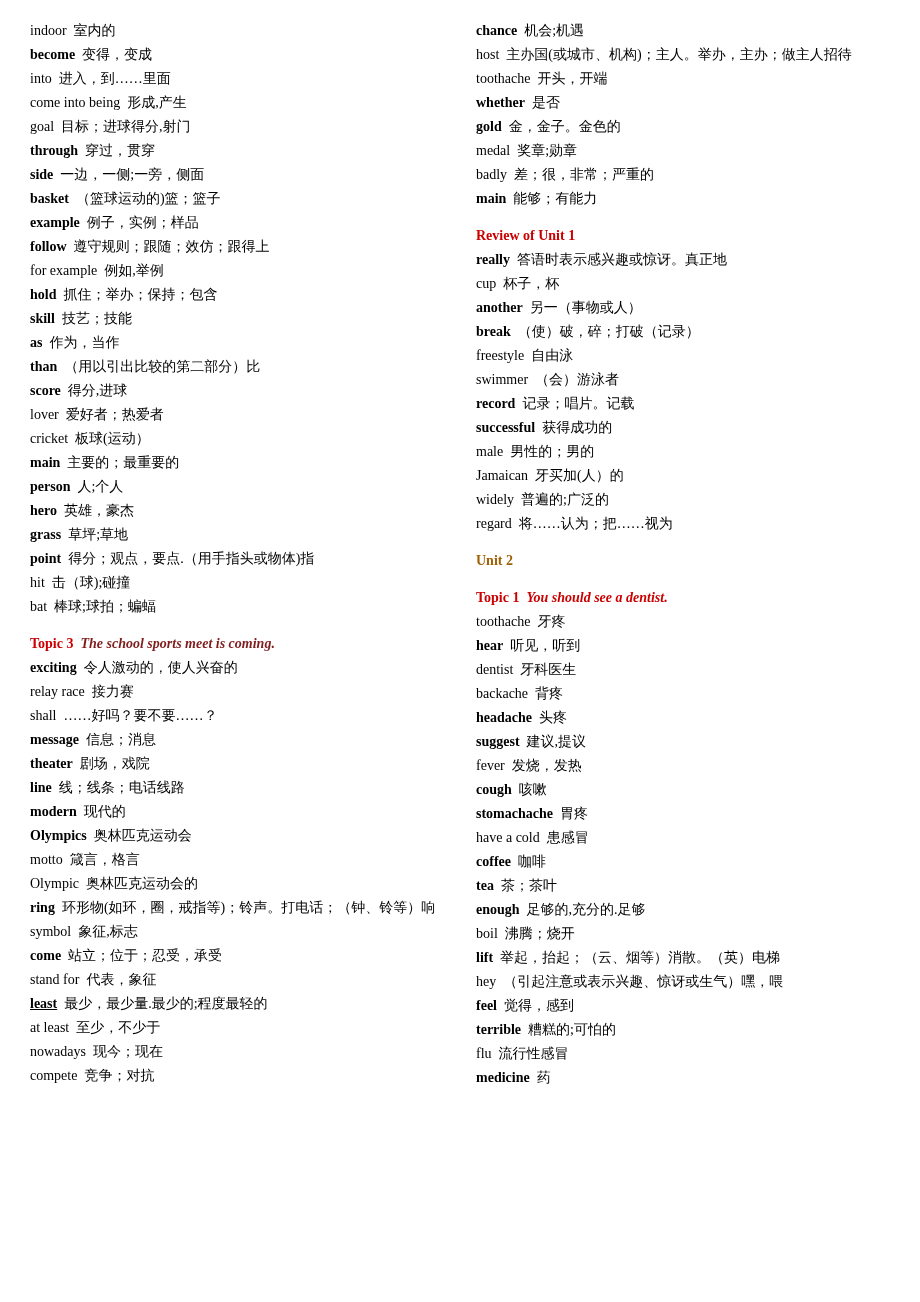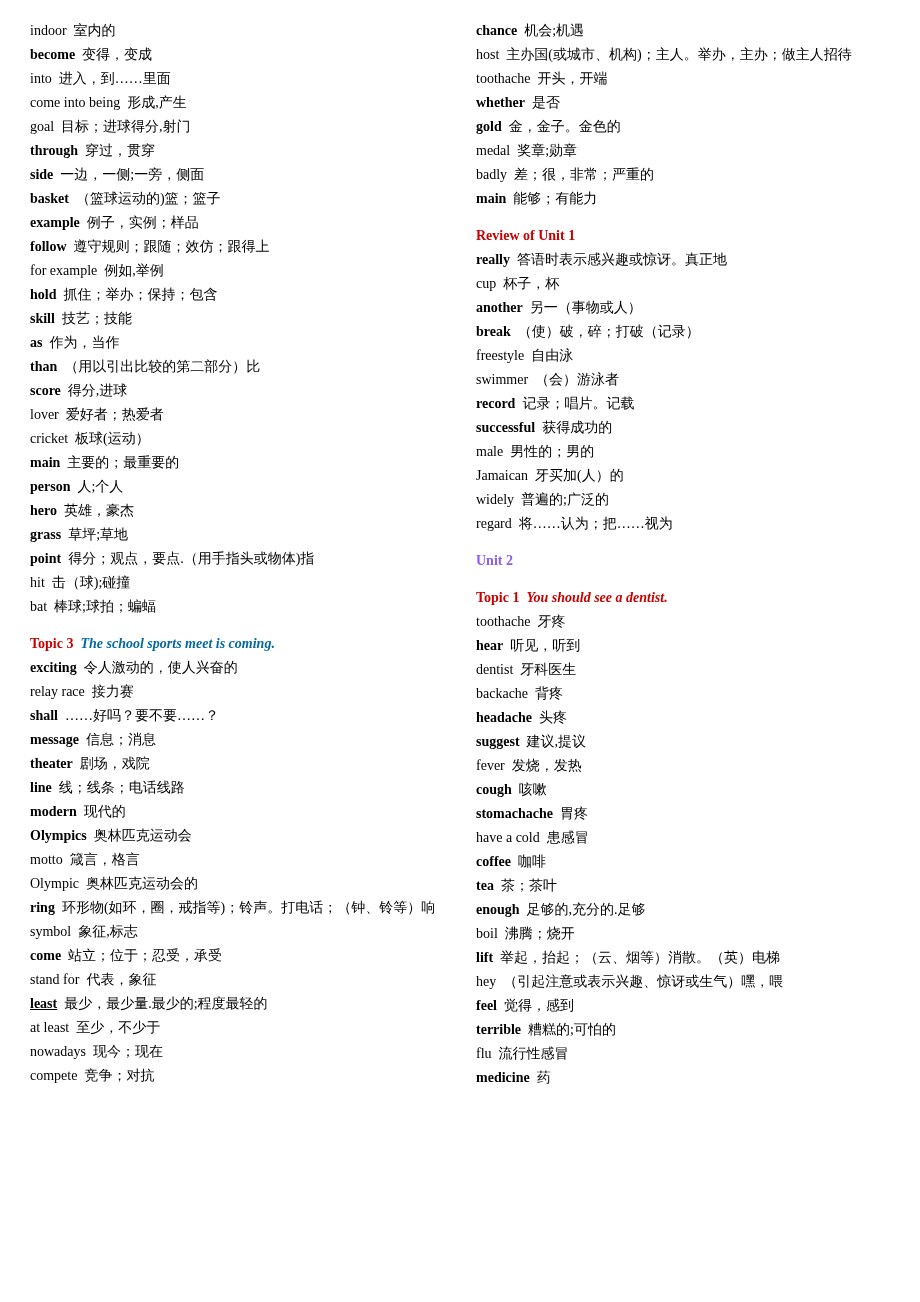--- a/index.html
+++ b/index.html
@@ -54,24 +54,24 @@
       <div class="entry"><span style="font-weight: bold;">score</span><span>&nbsp;&nbsp;得分,进球</span></div>
       <div class="entry"><span>lover</span><span>&nbsp;&nbsp;爱好者；热爱者</span></div>
       <div class="entry"><span>cricket</span><span>&nbsp;&nbsp;板球(运动）</span></div>
       <div class="entry"><span style="font-weight: bold;">main</span><span>&nbsp;&nbsp;主要的；最重要的</span></div>
       <div class="entry"><span style="font-weight: bold;">person</span><span>&nbsp;&nbsp;人;个人</span></div>
       <div class="entry"><span style="font-weight: bold;">hero</span><span>&nbsp;&nbsp;英雄，豪杰</span></div>
       <div class="entry"><span style="font-weight: bold;">grass</span><span>&nbsp;&nbsp;草坪;草地</span></div>
       <div class="entry"><span style="font-weight: bold;">point</span><span>&nbsp;&nbsp;得分；观点，要点.（用手指头或物体)指</span></div>
       <div class="entry"><span>hit</span><span>&nbsp;&nbsp;击（球);碰撞</span></div>
       <div class="entry"><span>bat</span><span>&nbsp;&nbsp;棒球;球拍；蝙蝠</span></div>
-      <div class="entry section-header"><span style="color:#cc0000;font-weight:bold;">Topic 3</span>&nbsp;&nbsp;<span style="color:#0369a1;font-weight:bold;font-style:italic;">The school sports meet is coming.</span></div>
+      <div class="entry section-header"><span style="color:#cc0000;font-weight:bold;">Topic 3</span>&nbsp;&nbsp;<span style="color:#7f1d1d;font-weight:bold;font-style:italic;">The school sports meet is coming.</span></div>
       <div class="entry"><span style="font-weight: bold;">exciting</span><span>&nbsp;&nbsp;令人激动的，使人兴奋的</span></div>
       <div class="entry"><span>relay race</span><span>&nbsp;&nbsp;接力赛</span></div>
-      <div class="entry"><span style="font-weight: bold;">shall</span><span>&nbsp;&nbsp;……好吗？要不要……？</span></div>
+      <div class="entry"><span style="font-weight: normal;">shall</span><span>&nbsp;&nbsp;……好吗？要不要……？</span></div>
       <div class="entry"><span style="font-weight: bold;">message</span><span>&nbsp;&nbsp;信息；消息</span></div>
       <div class="entry"><span style="font-weight: bold;">theater</span><span>&nbsp;&nbsp;剧场，戏院</span></div>
       <div class="entry"><span style="font-weight: bold;">line</span><span>&nbsp;&nbsp;线；线条；电话线路</span></div>
       <div class="entry"><span style="font-weight: bold;">modern</span><span>&nbsp;&nbsp;现代的</span></div>
       <div class="entry"><span style="font-weight: bold;">Olympics</span><span>&nbsp;&nbsp;奥林匹克运动会</span></div>
       <div class="entry"><span>motto</span><span>&nbsp;&nbsp;箴言，格言</span></div>
       <div class="entry"><span>Olympic</span><span>&nbsp;&nbsp;奥林匹克运动会的</span></div>
       <div class="entry"><span style="font-weight: bold;">ring</span><span>&nbsp;&nbsp;环形物(如环，圈，戒指等)；铃声。打电话；（钟、铃等）响</span></div>
       <div class="entry"><span>symbol</span><span>&nbsp;&nbsp;象征,标志</span></div>
       <div class="entry"><span style="font-weight: bold;">come</span><span>&nbsp;&nbsp;站立；位于；忍受，承受</span></div>
@@ -96,21 +96,21 @@
       <div class="entry"><span style="font-weight: bold;">another</span><span>&nbsp;&nbsp;另一（事物或人）</span></div>
       <div class="entry"><span style="font-weight: bold;">break</span><span>&nbsp;&nbsp;（使）破，碎；打破（记录）</span></div>
       <div class="entry"><span>freestyle</span><span>&nbsp;&nbsp;自由泳</span></div>
       <div class="entry"><span>swimmer</span><span>&nbsp;&nbsp;（会）游泳者</span></div>
       <div class="entry"><span style="font-weight: bold;">record</span><span>&nbsp;&nbsp;记录；唱片。记载</span></div>
       <div class="entry"><span style="font-weight: bold;">successful</span><span>&nbsp;&nbsp;获得成功的</span></div>
       <div class="entry"><span>male</span><span>&nbsp;&nbsp;男性的；男的</span></div>
       <div class="entry"><span>Jamaican</span><span>&nbsp;&nbsp;牙买加(人）的</span></div>
       <div class="entry"><span>widely</span><span>&nbsp;&nbsp;普遍的;广泛的</span></div>
       <div class="entry"><span>regard</span><span>&nbsp;&nbsp;将……认为；把……视为</span></div>
-      <div class="entry section-header"><span style="color:#8b5cf6;font-weight:bold;">Unit 2</span></div>
+      <div class="entry section-header"><span style="color:#a16207;font-weight:bold;">Unit 2</span></div>
       <div class="entry section-header"><span style="color:#cc0000;font-weight:bold;">Topic 1</span>&nbsp;&nbsp;<span style="color:#cc0000;font-weight:bold;font-style:italic;">You should see a dentist.</span></div>
       <div class="entry"><span>toothache</span><span>&nbsp;&nbsp;牙疼</span></div>
       <div class="entry"><span style="font-weight: bold;">hear</span><span>&nbsp;&nbsp;听见，听到</span></div>
       <div class="entry"><span>dentist</span><span>&nbsp;&nbsp;牙科医生</span></div>
       <div class="entry"><span>backache</span><span>&nbsp;&nbsp;背疼</span></div>
       <div class="entry"><span style="font-weight: bold;">headache</span><span>&nbsp;&nbsp;头疼</span></div>
       <div class="entry"><span style="font-weight: bold;">suggest</span><span>&nbsp;&nbsp;建议,提议</span></div>
       <div class="entry"><span>fever</span><span>&nbsp;&nbsp;发烧，发热</span></div>
       <div class="entry"><span style="font-weight: bold;">cough</span><span>&nbsp;&nbsp;咳嗽</span></div>
       <div class="entry"><span style="font-weight: bold;">stomachache</span><span>&nbsp;&nbsp;胃疼</span></div>

